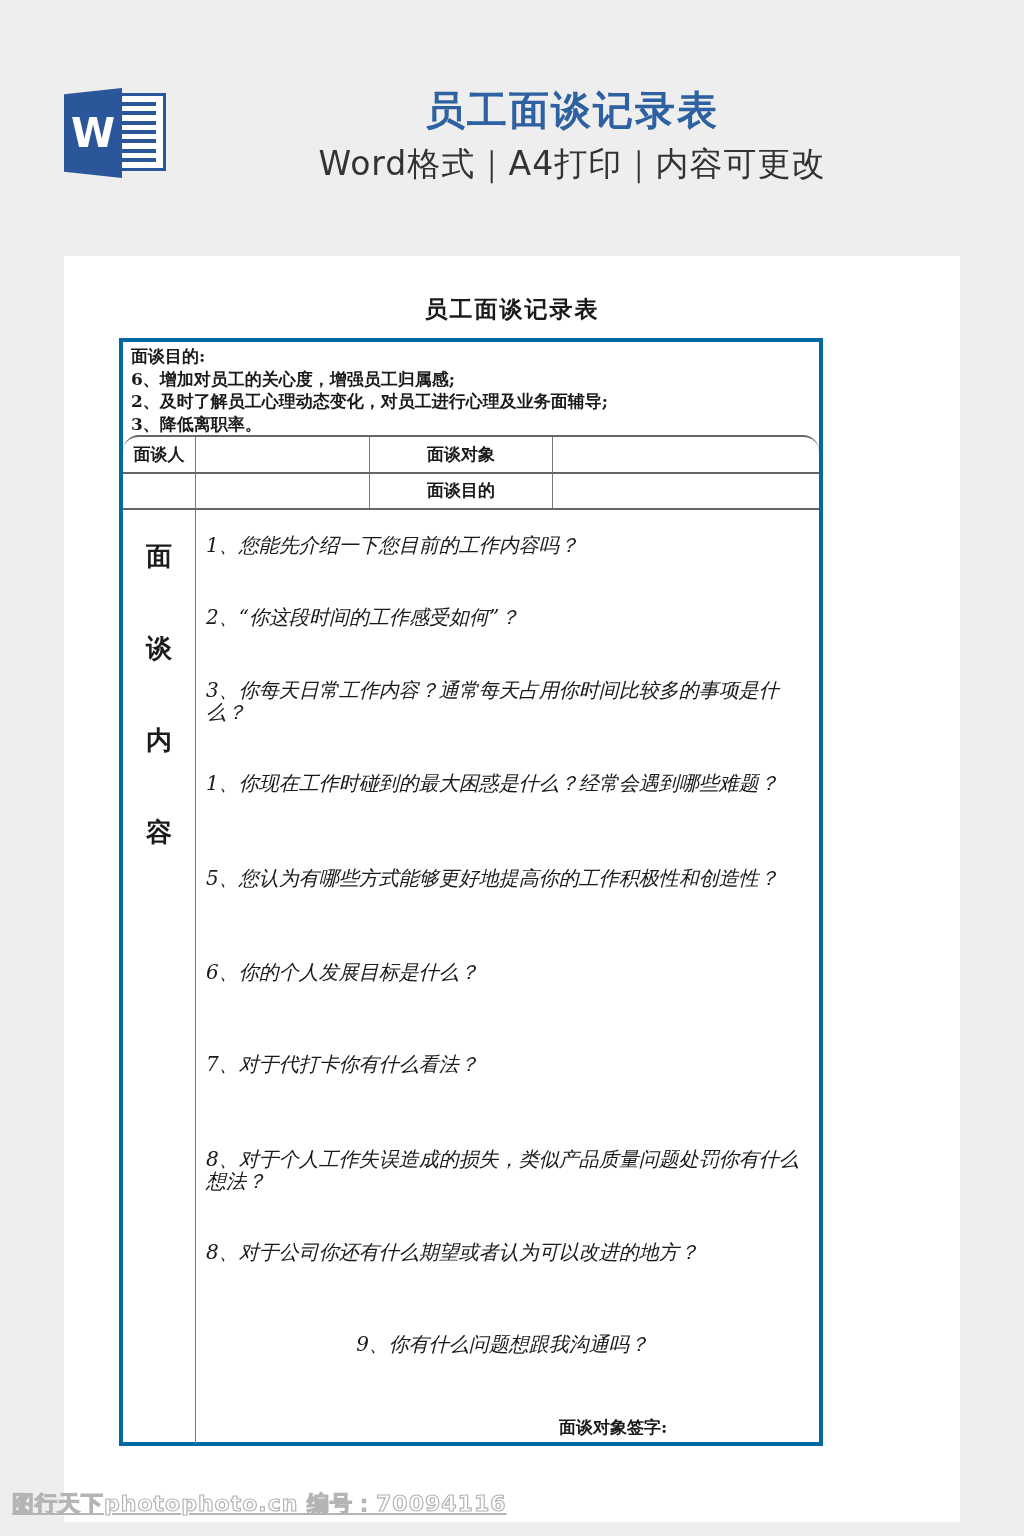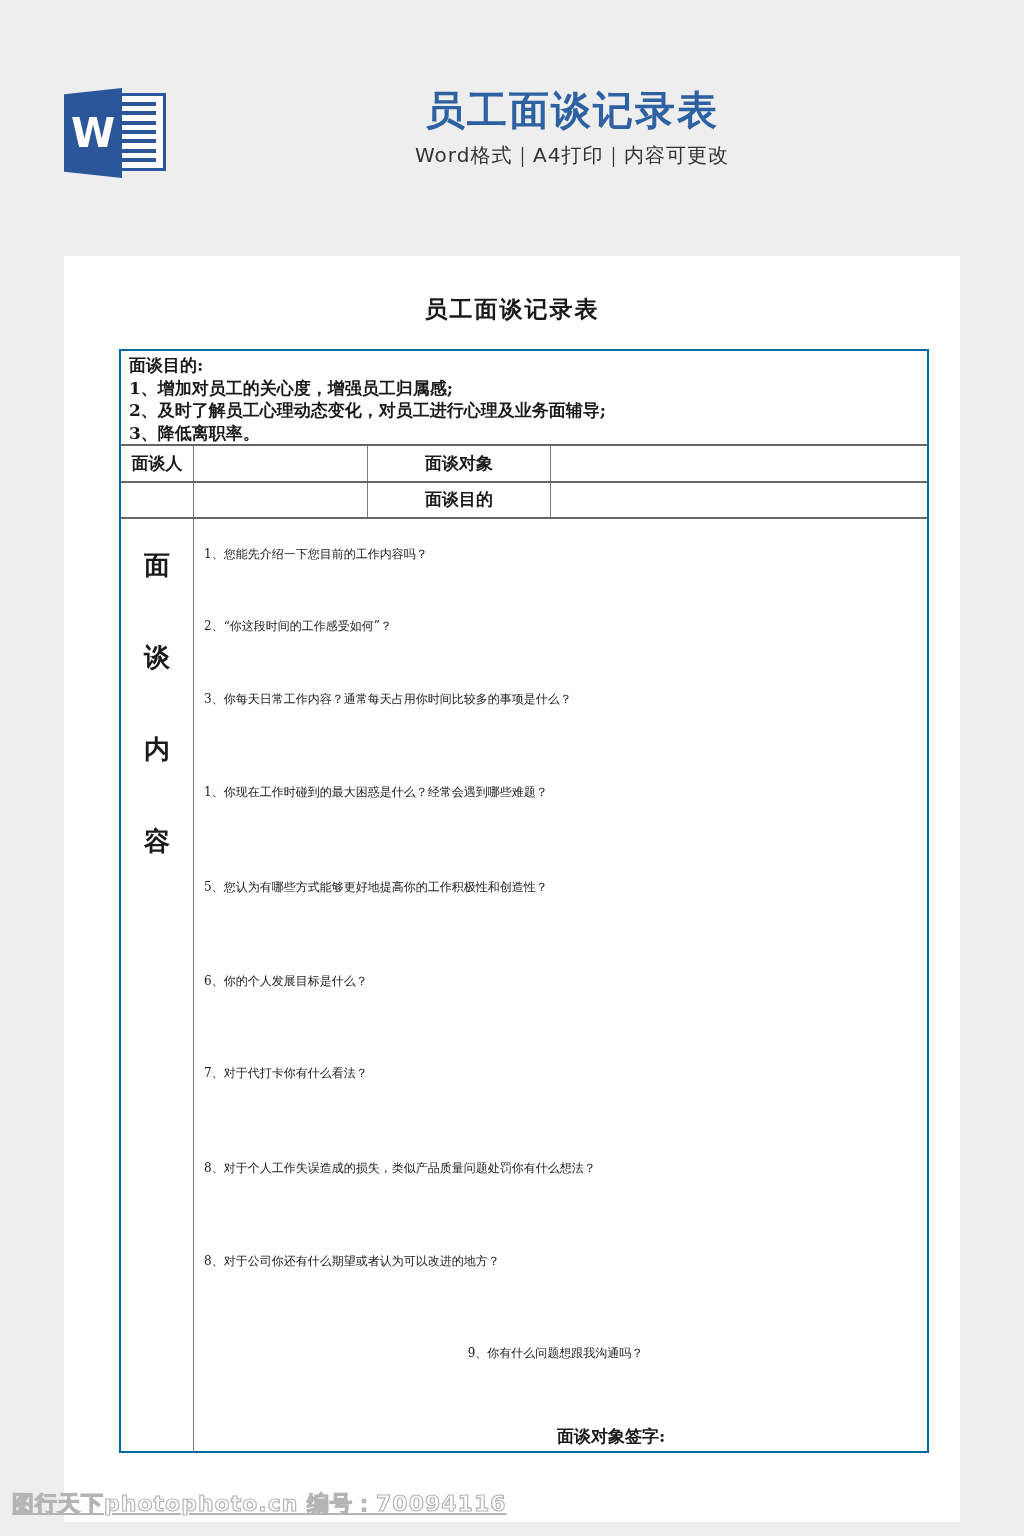--- a/index.html
+++ b/index.html
@@ -30,74 +30,74 @@
     color:#ffffff; font-weight:bold; font-size:40px;
     font-family:"DejaVu Sans","Liberation Sans",sans-serif;
   }
 
   .header-text { position:absolute; left:120px; right:0; top:0; text-align:center; }
   .header-title {
     font-size:40px; font-weight:bold; color:#2e61a1;
     letter-spacing:2px; line-height:1.2;
   }
   .header-subtitle {
-    margin-top:8px; font-size:20px; color:#333333; letter-spacing:1px;
+    margin-top:8px; font-size:33px; color:#333333; letter-spacing:1px;
   }
 
   
   .page {
     position:absolute; left:64px; top:256px; width:896px; height:1266px;
     background:#ffffff;
     font-family:"DejaVu Serif","Liberation Serif",serif;
     color:#1a1a1a;
   }
   .doc-title {
     margin-top:38px; text-align:center;
     font-size:23px; font-weight:bold; letter-spacing:2px;
   }
 
   .doc-table {
-    margin:24px 0 0 55px; width:810px;
-    border:2px solid #0369a1;
+    margin:13px 0 0 55px; width:704px;
+    border:4px solid #0369a1;
   }
 
   
   .purpose { height:93px; padding:3px 8px; }
   .purpose div { font-size:17px; font-weight:bold; line-height:22.5px; }
 
   
   .info-row {
     display:grid; grid-template-columns:72px 174px 183px 1fr;
     border-top:2px solid #666666;
   }
   .info-row .cell { display:flex; align-items:center; }
   .info-row .cell + .cell { border-left:1px solid #7a7a7a; }
   .info-row .lbl { justify-content:center; text-align:center;
     font-size:17px; font-weight:bold; line-height:1.25; padding:1px 4px; }
   .info-row.r1 { height:46px; }
-  .info-row.r2 { height:37px; }
+  .info-row.r2 { height:37px;border-radius:16px; }
   .info-row.r3 { height:36px; }
 
   
   .content-row {
     display:grid; grid-template-columns:72px 1fr;
     border-top:2px solid #666666; height:934px;
   }
   .v-label-cell {
     display:flex; align-items:flex-start; justify-content:center;
   }
   .v-label {
     width:28px; font-size:26px; font-weight:bold; line-height:92px;
     text-align:center; word-break:break-all; margin-bottom:44px;
   }
   .questions {
     border-left:1px solid #7a7a7a; position:relative;
     padding-top:24px;
   }
-  .q { font-size:12px; line-height:22px; padding-left:10px; padding-right:20px; }
+  .q { font-size:20px; line-height:22px; padding-left:10px; padding-right:20px;font-style:italic; }
   .q:nth-of-type(1){ height:72px; }
   .q:nth-of-type(2){ height:73px; }
   .q:nth-of-type(3){ height:93px; }
   .q:nth-of-type(4){ height:95px; }
   .q:nth-of-type(5){ height:94px; }
   .q:nth-of-type(6){ height:92px; }
   .q:nth-of-type(7){ height:95px; }
   .q:nth-of-type(8){ height:93px; }
   .q:nth-of-type(9){ height:92px; }
   .q:nth-of-type(10){ height:111px;text-align:center; }
@@ -142,21 +142,21 @@
     </div>
   </div>
 
   <div class="page">
     <div class="doc-title">员工面谈记录表</div>
 
     <div class="doc-table">
 
       <div class="purpose">
         <div>面谈目的:</div>
-        <div>1、增加对员工的关心度，增强员工归属感;</div>
+        <div>6、增加对员工的关心度，增强员工归属感;</div>
         <div>2、及时了解员工心理动态变化，对员工进行心理及业务面辅导;</div>
         <div>3、降低离职率。</div>
       </div>
 
 
       <div class="info-row r2">
         <div class="cell lbl">面谈人</div>
         <div class="cell"></div>
         <div class="cell lbl">面谈对象</div>
         <div class="cell"></div>

